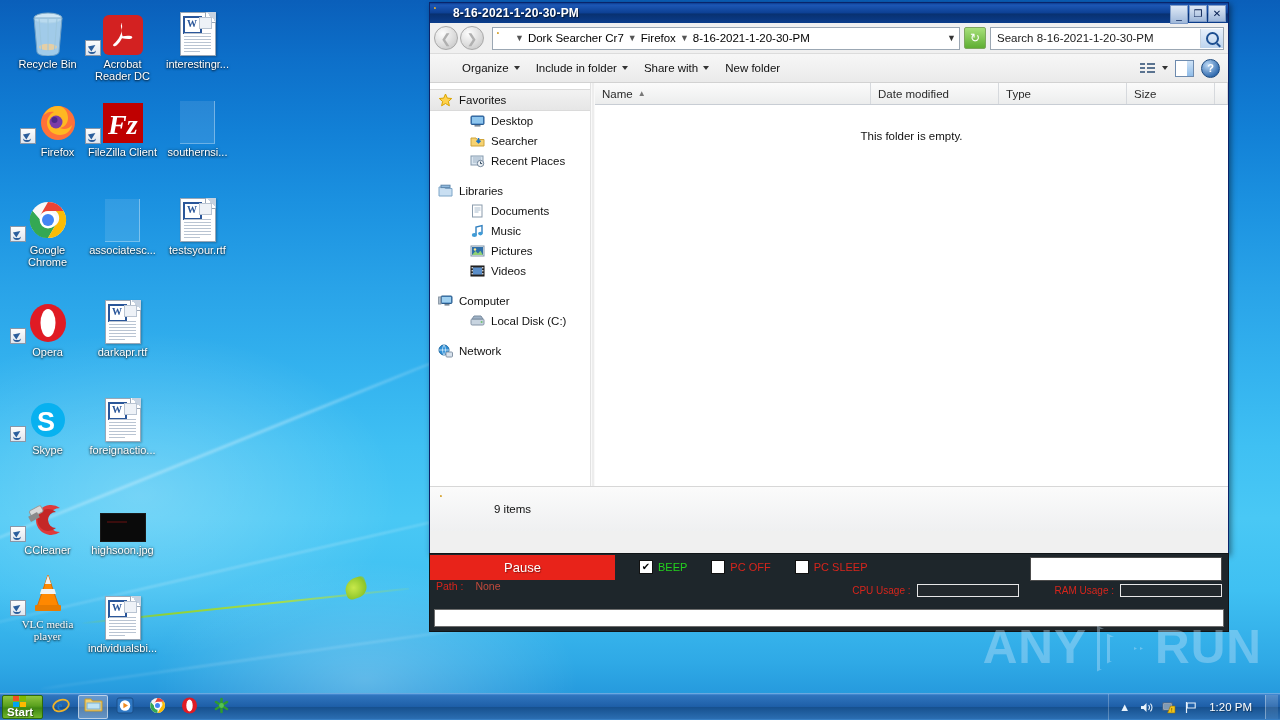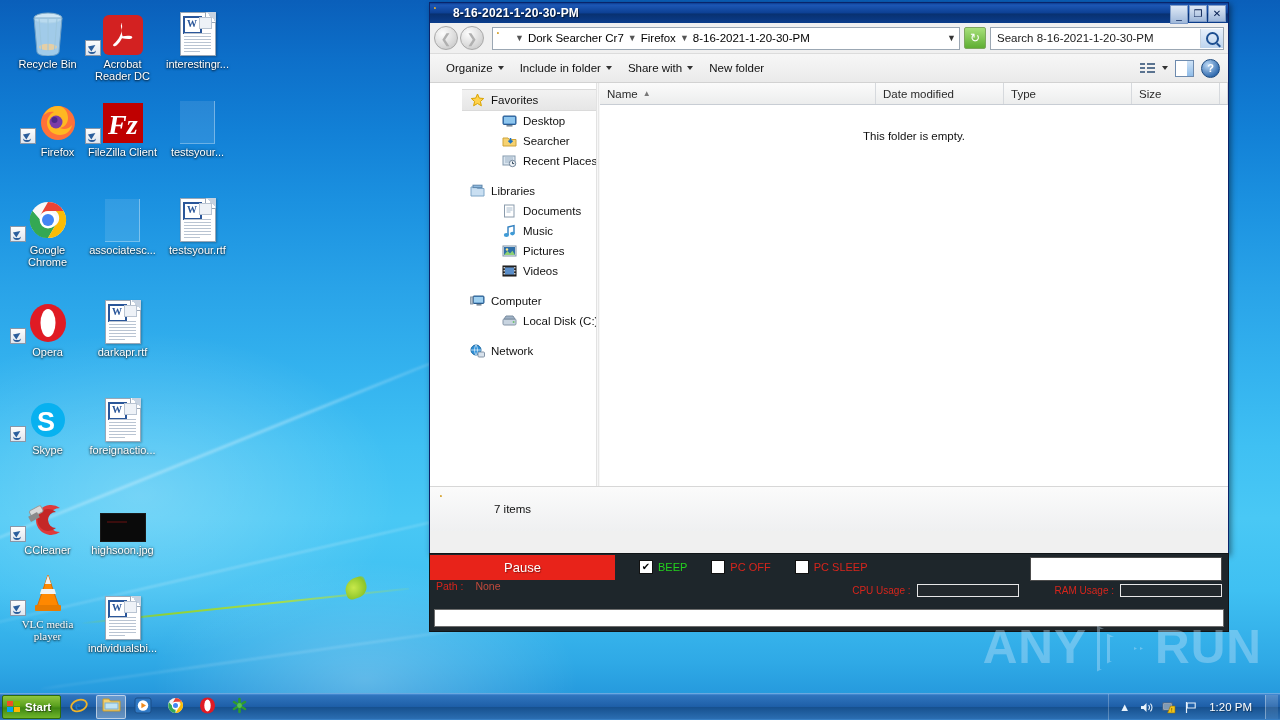--- a/index.html
+++ b/index.html
@@ -110,40 +110,40 @@
     width:232px;height:21px;background:#fff;border:1px solid #9ba7b3;display:flex;align-items:center;
   }
   #searchwrap .stext{flex:1;font-size:11.5px;color:#1a1a1a;padding-left:6px;white-space:nowrap;overflow:hidden;}
   .srchbtn{width:22px;height:19px;background:linear-gradient(180deg,#e8f1fb,#bdd4ee);
            border-left:1px solid #c5d2e0;display:flex;align-items:center;justify-content:center;}
   .mag{width:9px;height:9px;border:2px solid #1d4f91;border-radius:50%;position:relative;display:block;}
   .mag:after{content:"";position:absolute;right:-4px;bottom:-3px;width:5px;height:2px;background:#1d4f91;transform:rotate(45deg);}
 
   #cmdbar{
     height:28px;background:linear-gradient(180deg,#f7f7f7,#eaeaea);
-    border-bottom:1px solid #d2d2d2;display:flex;align-items:center;padding-left:8px;
+    border-bottom:1px solid #d2d2d2;display:flex;align-items:center;padding-left:24px;
     font-size:11.5px;color:#111;
   }
   .cmd{padding:3px 8px;display:flex;align-items:center;gap:5px;white-space:nowrap;}
   .caret{width:0;height:0;border-left:3.5px solid transparent;border-right:3.5px solid transparent;border-top:4px solid #333;}
   .cmdright{margin-left:auto;display:flex;align-items:center;gap:7px;padding-right:8px;}
   .viewico{width:15px;height:13px;position:relative;}
   .viewico i{position:absolute;left:0;width:5px;height:2px;background:#5a7390;}
   .viewico b{position:absolute;left:7px;height:2px;width:8px;background:#5a7390;}
   .panebtn{width:17px;height:15px;border:1px solid #6d8aad;background:#fff;display:flex;}
   .panebtn em{display:block;width:6px;background:linear-gradient(180deg,#cfe3f7,#8fbce8);}
   .helpbtn{width:17px;height:17px;border-radius:50%;
      background:radial-gradient(circle at 35% 30%,#bcd9f5,#2f69ad 75%);
      color:#fff;font-size:11px;font-weight:bold;display:flex;align-items:center;justify-content:center;
      border:1px solid #1d4b80;}
 
   #body{display:flex;height:403px;background:#fff;}
   #navpane{
     width:160px;background:#fff;border-right:1px solid #e2e2e2;padding-top:6px;font-size:11.5px;color:#111;
-    overflow:hidden;position:relative;margin-left:32px;
+    overflow:hidden;position:relative;
   }
   .navgroup{margin-bottom:10px;}
   .navitem{height:20px;display:flex;align-items:center;padding-left:8px;white-space:nowrap;}
   .navitem.child{padding-left:40px;}
   .navitem.sel{background:linear-gradient(180deg,#f2f2f2,#e6e6e6);border-top:1px solid #dadada;border-bottom:1px solid #dadada;}
   .navico{width:16px;height:15px;margin-right:5px;flex:0 0 16px;position:relative;}
   .splitter{width:4px;background:linear-gradient(90deg,#fff,#e7e7e7 50%,#fff);}
 
   #listpane{flex:1;background:#fff;display:flex;flex-direction:column;}
   #cols{
@@ -227,21 +227,21 @@
   
   #taskbar{
     position:absolute;left:0;bottom:0;width:1280px;height:26px;
     background:linear-gradient(180deg,#4a90d9 0%,#2f74bd 6%,#1e5fa8 48%,#17518f 52%,#2a6cb0 94%,#3d86cc 100%);
     display:flex;align-items:center;border-top:1px solid #6aa9e0;
   }
   #start{
     height:22px;margin:0 3px 0 2px;padding:0 9px 0 4px;display:flex;align-items:center;gap:4px;
     background:linear-gradient(180deg,#8ec63f 0%,#5aa01e 45%,#3f8713 55%,#6fb62b 100%);
     border:1px solid #2c6a0c;border-radius:2px;
-    color:#fff;font-size:11.5px;font-weight:bold;text-shadow:1px 1px 1px rgba(0,0,0,.5);
+    color:#fff;font-size:11.5px;font-weight:bold;text-shadow:1px 1px 1px rgba(0,0,0,.5);flex-direction:column;
   }
   .winlogo{width:14px;height:13px;position:relative;}
   .winlogo i{position:absolute;width:6px;height:5px;}
   .tbtn{
     width:28px;height:22px;margin-right:2px;display:flex;align-items:center;justify-content:center;
     border:1px solid transparent;border-radius:2px;
   }
   .tbtn.active{background:rgba(255,255,255,.28);border:1px solid rgba(255,255,255,.55);}
   #tray{
     margin-left:auto;display:flex;align-items:center;gap:7px;height:26px;padding:0 2px 0 8px;
@@ -326,21 +326,21 @@
           <text x="6" y="32" font-size="28" font-weight="bold" font-style="italic" fill="#fff" font-family="Liberation Serif">Fz</text>
         </svg>
         <span class="shortcut"></span>
       </div>
       <div class="lbl">FileZilla Client</div>
     </div>
     <div class="dicon" style="left: 160px; top: 88px;">
       <div class="glyph">
         <div style="width:34px;height:42px;background:rgba(255,255,255,.10);border-right:1px solid rgba(255,255,255,.35);border-bottom:1px solid rgba(255,255,255,.3)"></div>
       </div>
-      <div class="lbl">testsyour...</div>
+      <div class="lbl">southernsi...</div>
     </div>
     <div class="dicon" style="left: 10px; top: 186px;">
       <div class="glyph">
         <svg width="44" height="44" viewBox="0 0 44 44">
           <circle cx="22" cy="22" r="18" fill="#f8f8f8"></circle>
           <path d="M22 4a18 18 0 0115.6 9H22a9 9 0 00-7.8 4.5z" fill="#ea4335"></path>
           <path d="M6.4 13A18 18 0 0022 40l7.2-12.5A9 9 0 0114.2 22z" fill="#34a853" transform="rotate(0 22 22)"></path>
           <path d="M37.6 13A18 18 0 0122 40l7.2-12.5A9 9 0 0029.8 13z" fill="#fbbc05"></path>
           <path d="M6.4 13A18 18 0 0122 4l-7 12.5A9 9 0 0013 22z" fill="#ea4335" opacity="0"></path>
           <path d="M22 40A18 18 0 016.4 13l7.8 9A9 9 0 0022 31z" fill="#34a853"></path>
@@ -679,21 +679,21 @@
           <div class="col" style="flex: 1 1 0%;"></div>
         </div>
       <div id="emptymsg">This folder is empty.</div>
     </div>
   </div>
 
   <div id="statusbar">
     <span class="statfolder">
       <span class="folder"><span class="tab"></span><span class="bdy"></span></span>
     </span>
-    <span>7 items</span>
+    <span>9 items</span>
   </div>
 </div>
 
 <div id="mal">
   <div id="malrow1">
     <div id="pausebtn">Pause</div>
     <label class="chk">
       <span class="cbox">✔</span>
       <span class="lbl-green">BEEP</span>
     </label>

